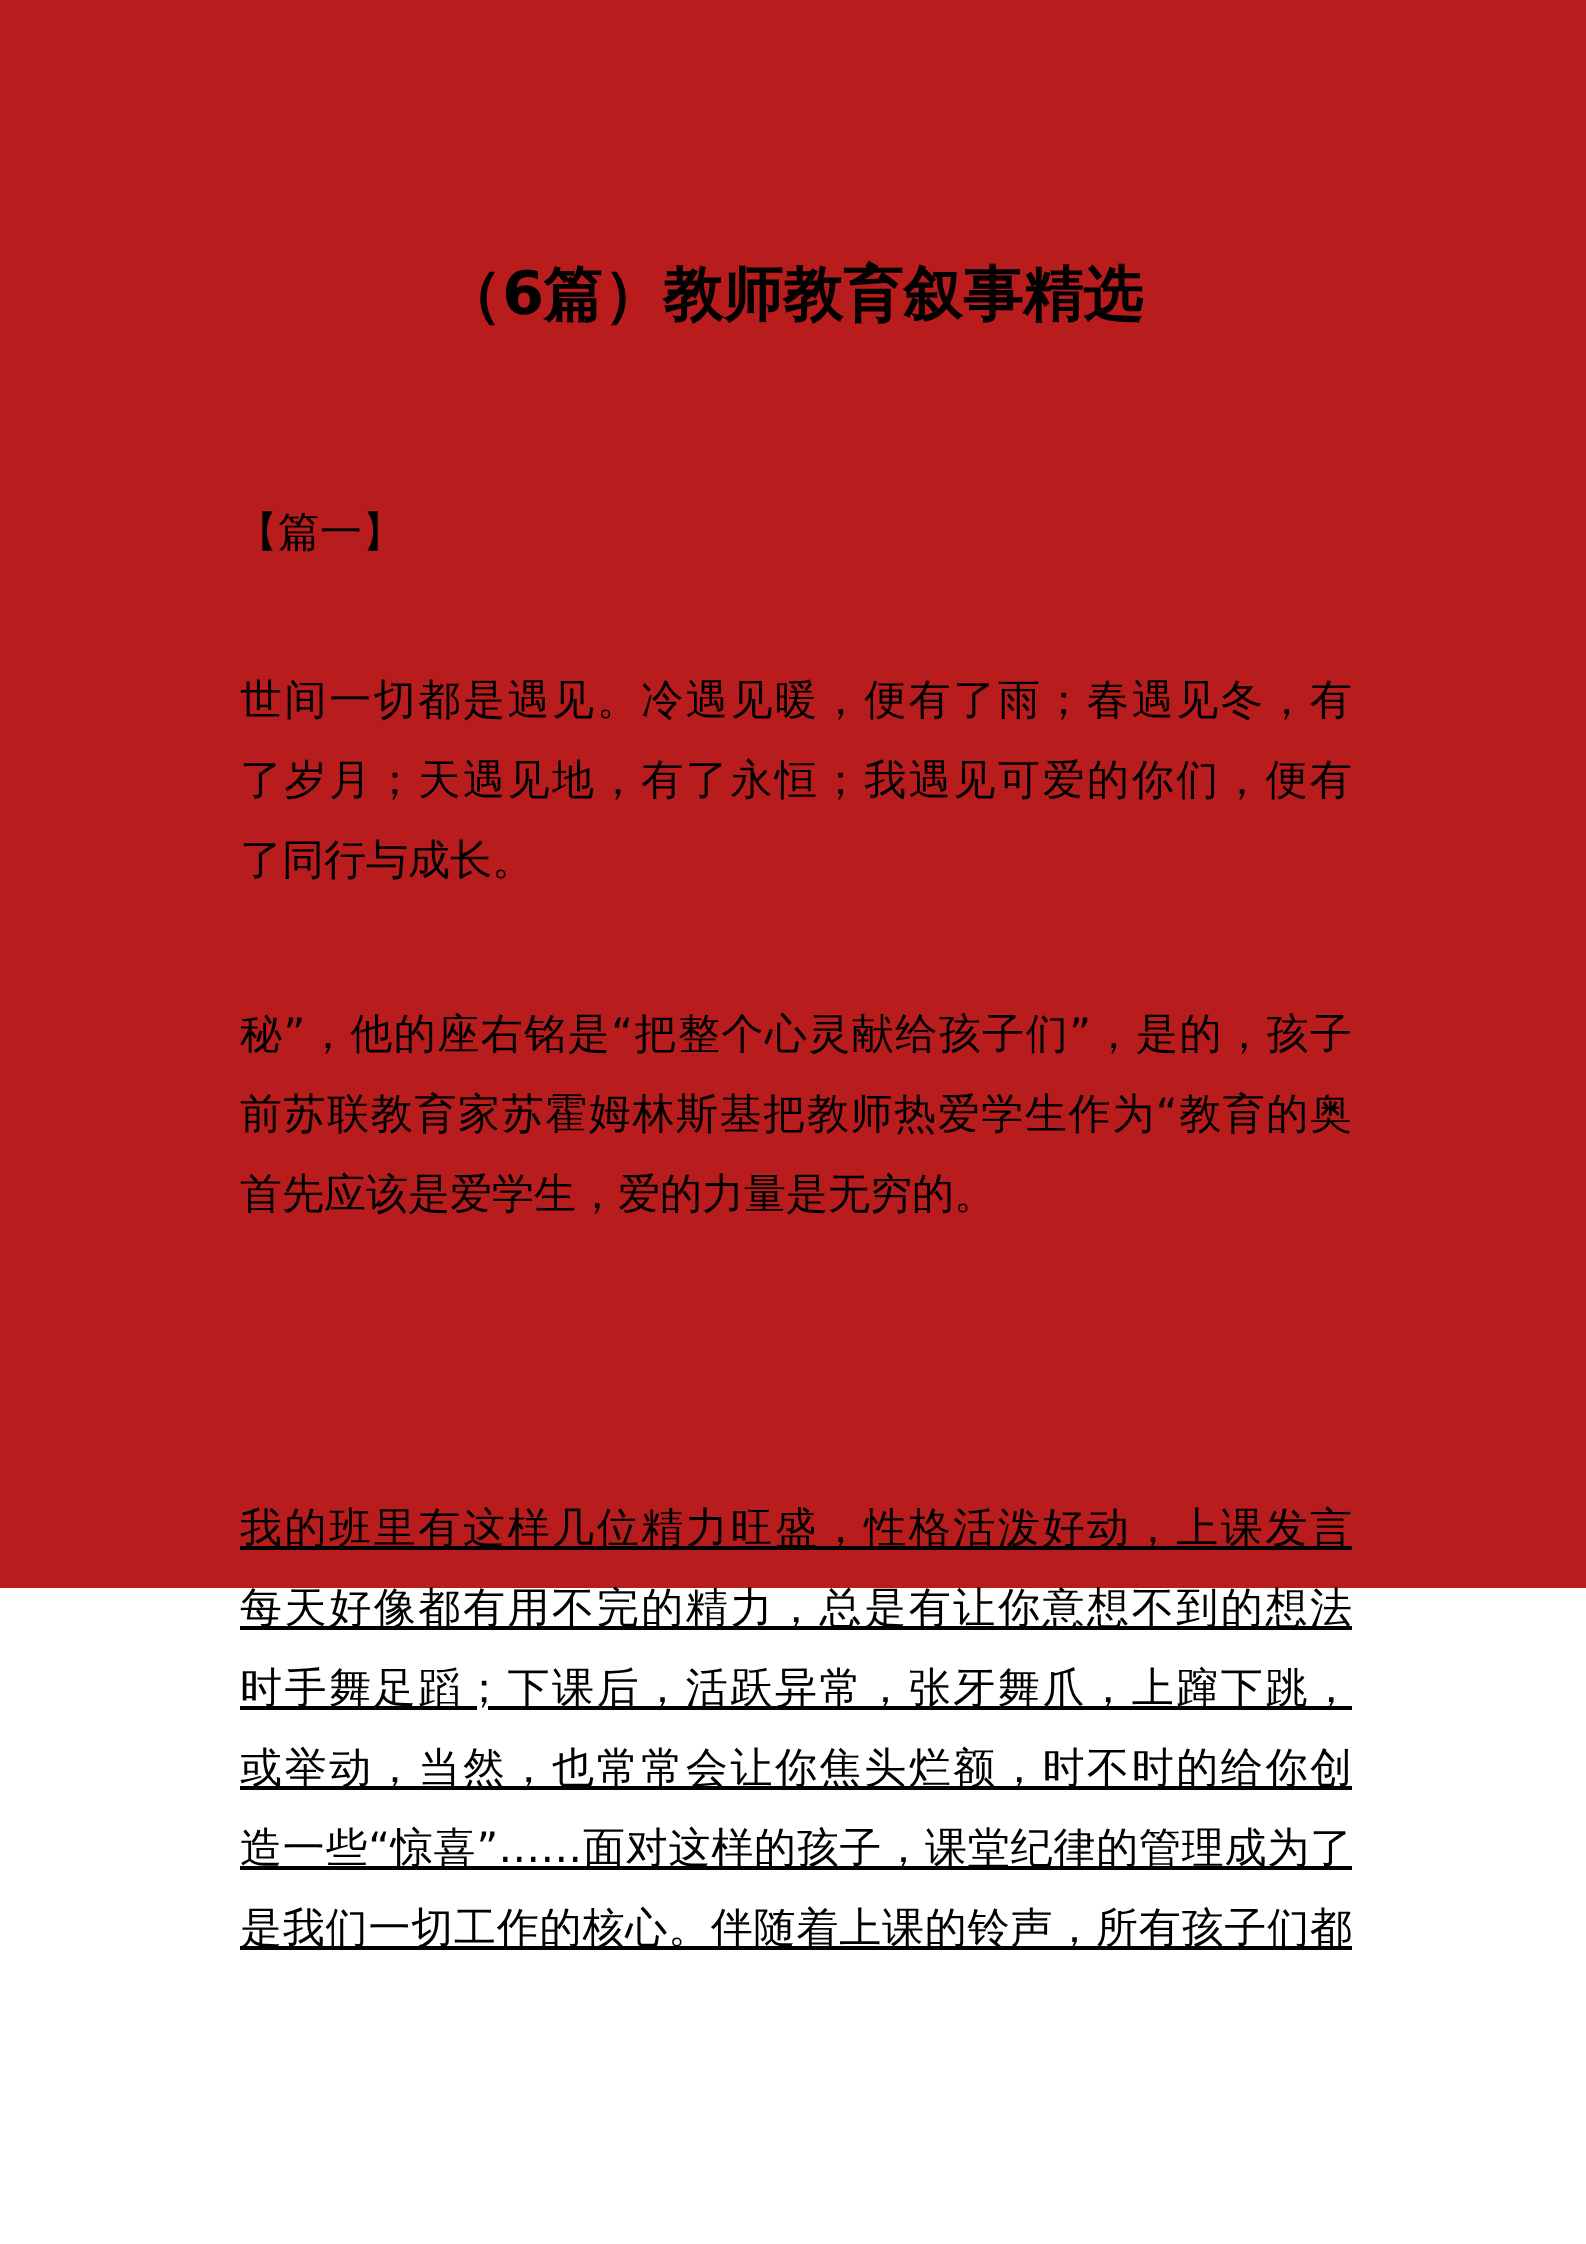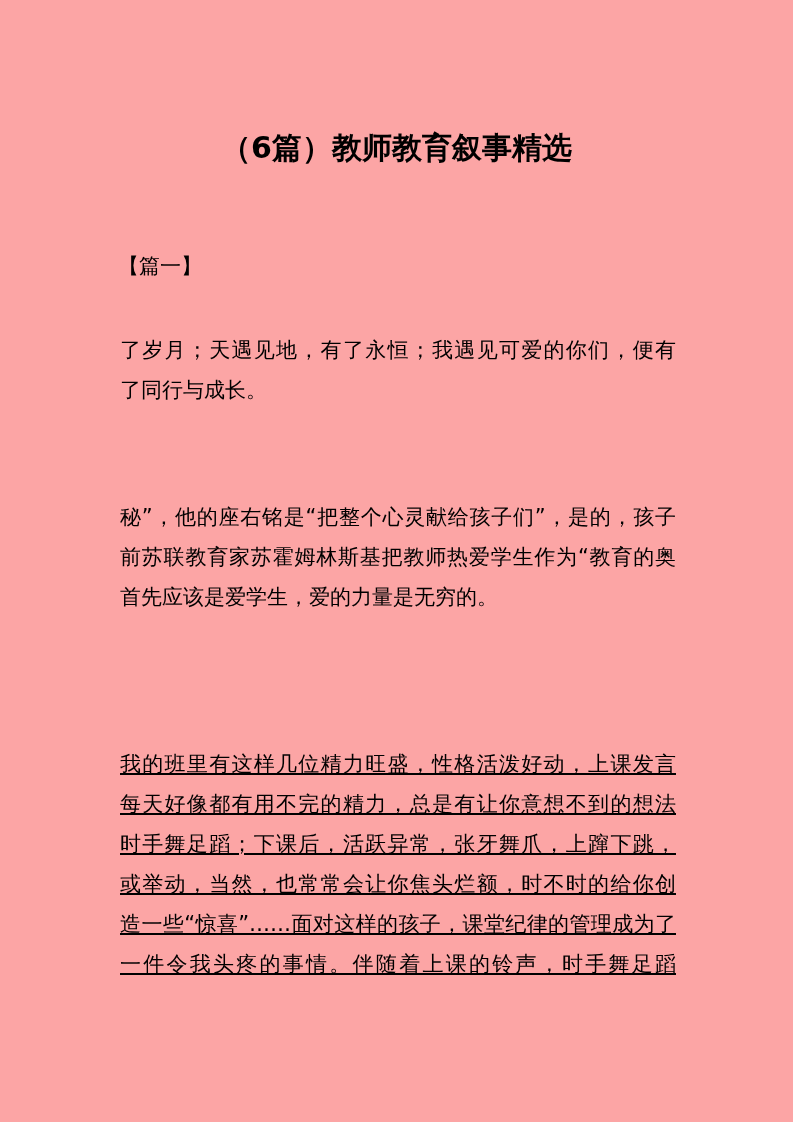--- a/index.html
+++ b/index.html
@@ -11,22 +11,22 @@
     width: 793px;
     height: 1122px;
     position: relative;
     overflow: hidden;
     font-family: "DejaVu Sans", "Liberation Sans", sans-serif;
     color: #000000;
   }
   .page {
     position: absolute;
     left: 0; top: 0;
-    width: 793px; height: 1122px;
-    background: #fca5a5;
+    width: 793px; height: 794px;
+    background: #b91c1c;
   }
   .title {
     position: absolute;
     left: 0;
     width: 793px;
     top: 128px;
     text-align: center;
     font-size: 30px;
     font-weight: bold;
     line-height: 40px;
@@ -60,32 +60,33 @@
 </head>
 <body>
 
 <div class="page">
 
   <div class="title">（6篇）教师教育叙事精选</div>
 
   <div class="section-label">【篇一】</div>
 
   <div class="para" style="top:330px;">
+    <span class="line">世间一切都是遇见。冷遇见暖，便有了雨；春遇见冬，有</span>
     <span class="line">了岁月；天遇见地，有了永恒；我遇见可爱的你们，便有</span>
     <span class="line last">了同行与成长。</span>
   </div>
 
   <div class="para" style="top:497px;">
     <span class="line">秘”，他的座右铭是“把整个心灵献给孩子们”，是的，孩子</span>
     <span class="line">前苏联教育家苏霍姆林斯基把教师热爱学生作为“教育的奥</span>
     <span class="line last">首先应该是爱学生，爱的力量是无穷的。</span>
   </div>
 
   <div class="para" style="top:744px;text-decoration:underline;">
     <span class="line">我的班里有这样几位精力旺盛，性格活泼好动，上课发言</span>
     <span class="line">每天好像都有用不完的精力，总是有让你意想不到的想法</span>
     <span class="line">时手舞足蹈；下课后，活跃异常，张牙舞爪，上蹿下跳，</span>
     <span class="line">或举动，当然，也常常会让你焦头烂额，时不时的给你创</span>
     <span class="line">造一些“惊喜”……面对这样的孩子，课堂纪律的管理成为了</span>
-    <span class="line">一件令我头疼的事情。伴随着上课的铃声，时手舞足蹈</span>
+    <span class="line">是我们一切工作的核心。伴随着上课的铃声，所有孩子们都</span>
   </div>
 
 </div>
 
 </body></html>

